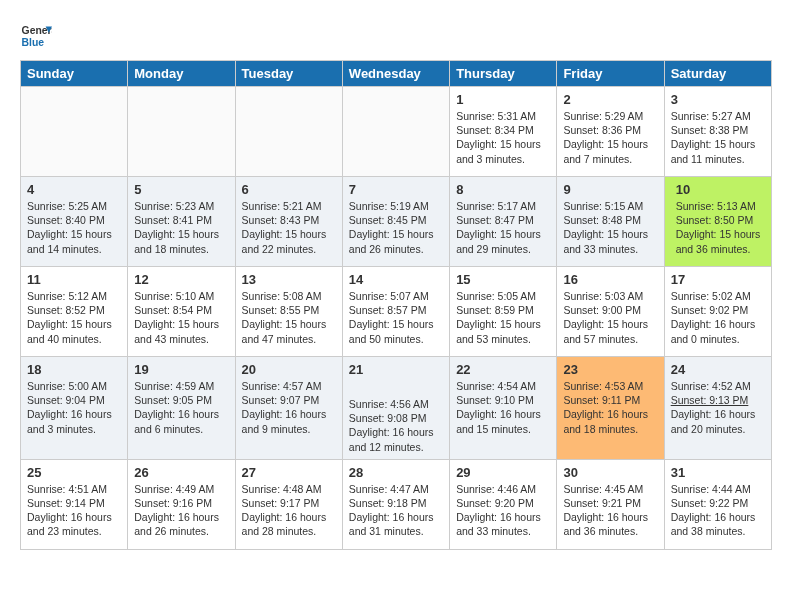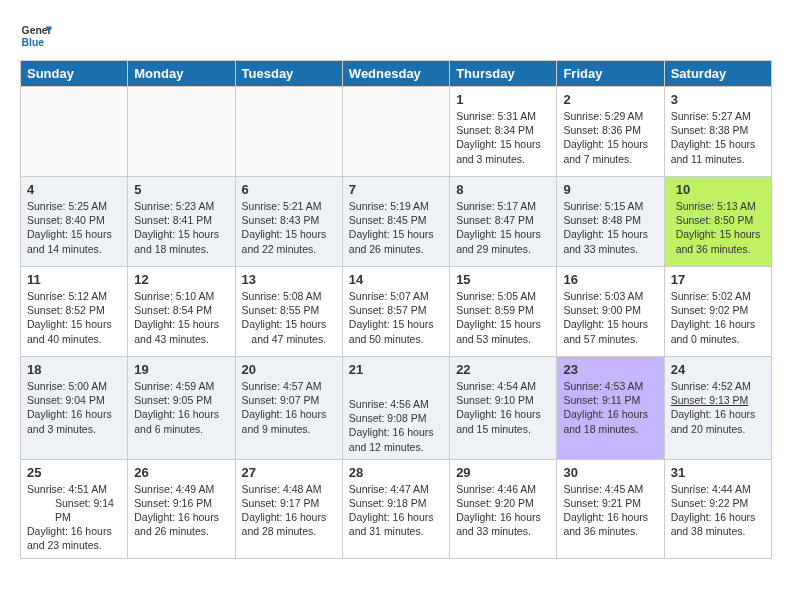--- a/index.html
+++ b/index.html
@@ -199,21 +199,21 @@
           <span style="display: block; line-height: 1.35;">Sunrise: 5:10 AM</span>
           <span style="display: block; line-height: 1.35;">Sunset: 8:54 PM</span>
           <span style="display: block; line-height: 1.35;">Daylight: 15 hours</span>
           <span style="display: block; line-height: 1.35;">and 43 minutes.</span>
         </td>
         <td style="background-color: rgb(255, 255, 255);">
           <span class="day-number">13</span>
           <span style="display: block; line-height: 1.35;">Sunrise: 5:08 AM</span>
           <span style="display: block; line-height: 1.35;">Sunset: 8:55 PM</span>
           <span style="display: block; line-height: 1.35;">Daylight: 15 hours</span>
-          <span style="display: block; line-height: 1.35; text-align: center;">and 47 minutes.</span>
+          <span style="display: block; line-height: 1.35;">and 47 minutes.</span>
         </td>
         <td style="background-color: rgb(255, 255, 255);">
           <span class="day-number">14</span>
           <span style="display: block; line-height: 1.35;">Sunrise: 5:07 AM</span>
           <span style="display: block; line-height: 1.35;">Sunset: 8:57 PM</span>
           <span style="display: block; line-height: 1.35;">Daylight: 15 hours</span>
           <span style="display: block; line-height: 1.35;">and 50 minutes.</span>
         </td>
         <td style="background-color: rgb(255, 255, 255);">
           <span class="day-number">15</span>
@@ -266,40 +266,40 @@
           <span style="display: block; line-height: 1.35;">Daylight: 16 hours</span>
           <span style="display: block; line-height: 1.35;">and 12 minutes.</span>
         </td>
         <td style="background-color: rgb(238, 242, 246);">
           <span class="day-number">22</span>
           <span style="display: block; line-height: 1.35;">Sunrise: 4:54 AM</span>
           <span style="display: block; line-height: 1.35;">Sunset: 9:10 PM</span>
           <span style="display: block; line-height: 1.35;">Daylight: 16 hours</span>
           <span style="display: block; line-height: 1.35;">and 15 minutes.</span>
         </td>
-        <td style="background-color: #c4b5fd;">
+        <td style="background-color: #fdba74;">
           <span class="day-number">23</span>
           <span style="display: block; line-height: 1.35;">Sunrise: 4:53 AM</span>
           <span style="display: block; line-height: 1.35;">Sunset: 9:11 PM</span>
           <span style="display: block; line-height: 1.35;">Daylight: 16 hours</span>
           <span style="display: block; line-height: 1.35;">and 18 minutes.</span>
         </td>
         <td style="background-color: rgb(238, 242, 246);">
           <span class="day-number">24</span>
           <span style="display: block; line-height: 1.35;">Sunrise: 4:52 AM</span>
           <span style="display: block; line-height: 1.35; text-decoration: underline;">Sunset: 9:13 PM</span>
           <span style="display: block; line-height: 1.35;">Daylight: 16 hours</span>
           <span style="display: block; line-height: 1.35;">and 20 minutes.</span>
         </td>
       </tr>
       <tr>
         <td style="background-color: rgb(255, 255, 255);">
           <span class="day-number">25</span>
           <span style="display: block; line-height: 1.35;">Sunrise: 4:51 AM</span>
-          <span style="display: block; line-height: 1.35; margin-left: 28px;">Sunset: 9:14 PM</span>
+          <span style="display: block; line-height: 1.35;">Sunset: 9:14 PM</span>
           <span style="display: block; line-height: 1.35;">Daylight: 16 hours</span>
           <span style="display: block; line-height: 1.35;">and 23 minutes.</span>
         </td>
         <td style="background-color: rgb(255, 255, 255);">
           <span class="day-number">26</span>
           <span style="display: block; line-height: 1.35;">Sunrise: 4:49 AM</span>
           <span style="display: block; line-height: 1.35;">Sunset: 9:16 PM</span>
           <span style="display: block; line-height: 1.35;">Daylight: 16 hours</span>
           <span style="display: block; line-height: 1.35;">and 26 minutes.</span>
         </td>

